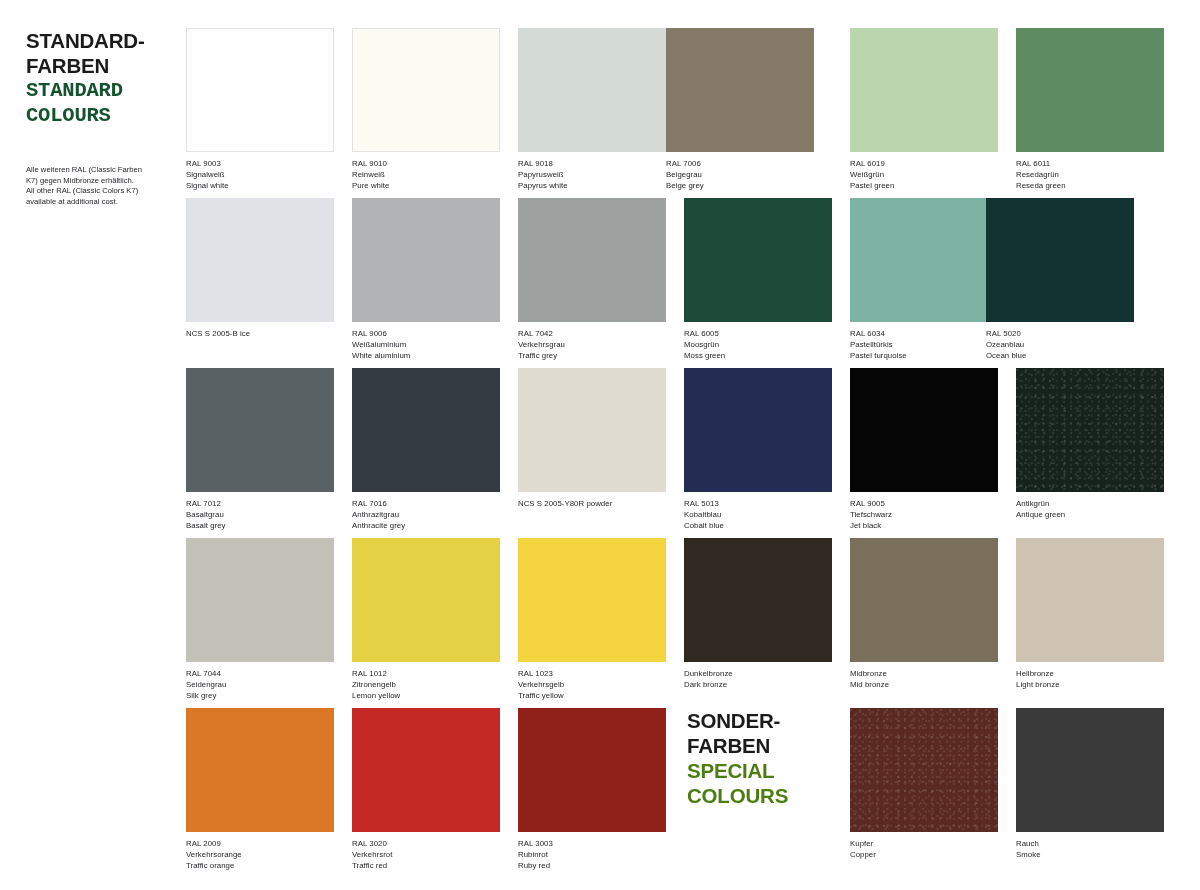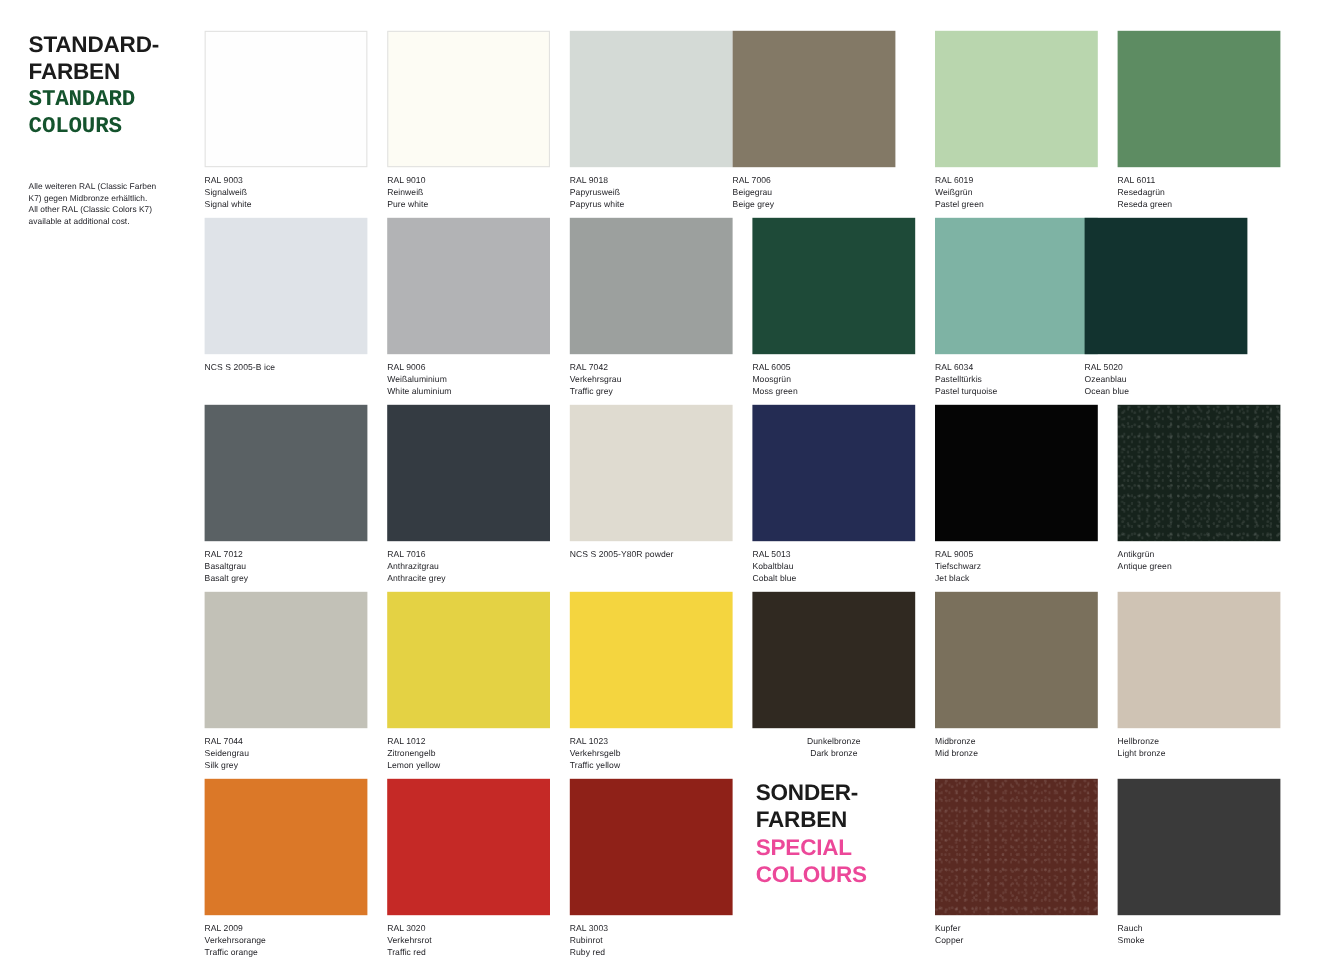--- a/index.html
+++ b/index.html
@@ -70,21 +70,21 @@
     font-weight: bold;
     letter-spacing: -0.2px;
     color: #1b1b1b;
   }
   .special-head h2 {
     margin: 0;
     font-size: 20.5px;
     line-height: 25px;
     font-weight: bold;
     letter-spacing: -0.2px;
-    color: #ec4899;
+    color: #4d7c0f;
   }
 
   
   .grid {
     position: absolute;
     left: 186px;
     top: 28px;
     width: 1000px;
   }
   .cell {
@@ -308,21 +308,21 @@
         </div>
       </div>
       <div class="cell" style="left: 332px; top: 510px;">
         <div class="swatch" style="background-color: rgb(244, 213, 63);"></div>
         <div class="labels">
           <span class="lbl">RAL 1023</span>
           <span class="lbl">Verkehrsgelb</span>
           <span class="lbl">Traffic yellow</span>
         </div>
       </div>
-      <div class="cell" style="left: 498px; top: 510px; text-align: center;">
+      <div class="cell" style="left: 498px; top: 510px;">
         <div class="swatch" style="background-color: rgb(48, 41, 33);"></div>
         <div class="labels">
           <span class="lbl">Dunkelbronze</span>
           <span class="lbl">Dark bronze</span>
         </div>
       </div>
       <div class="cell" style="left: 664px; top: 510px;">
         <div class="swatch" style="background-color: rgb(122, 112, 92);"></div>
         <div class="labels">
           <span class="lbl">Midbronze</span>

